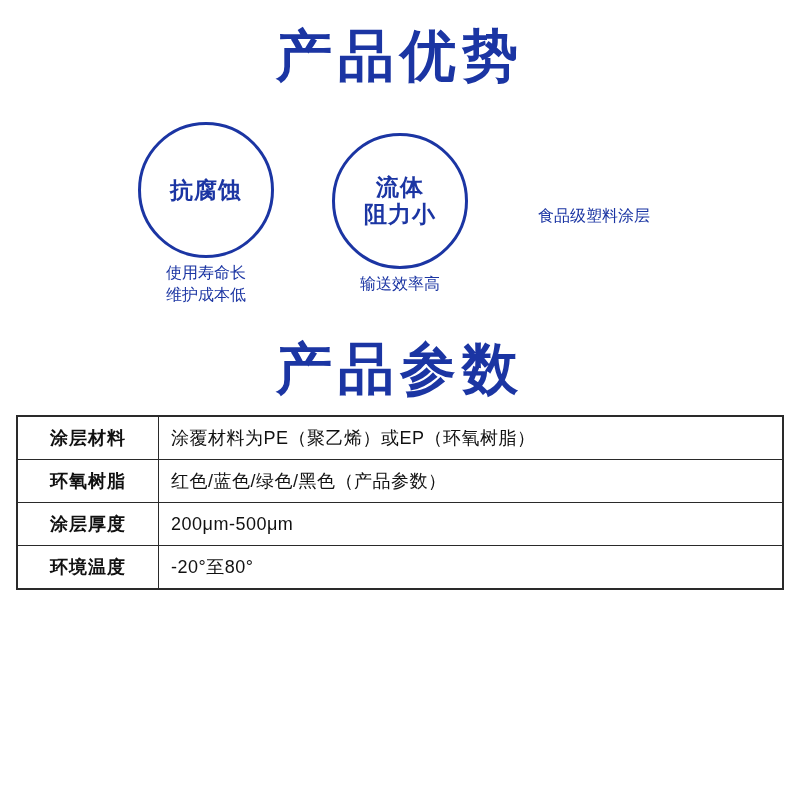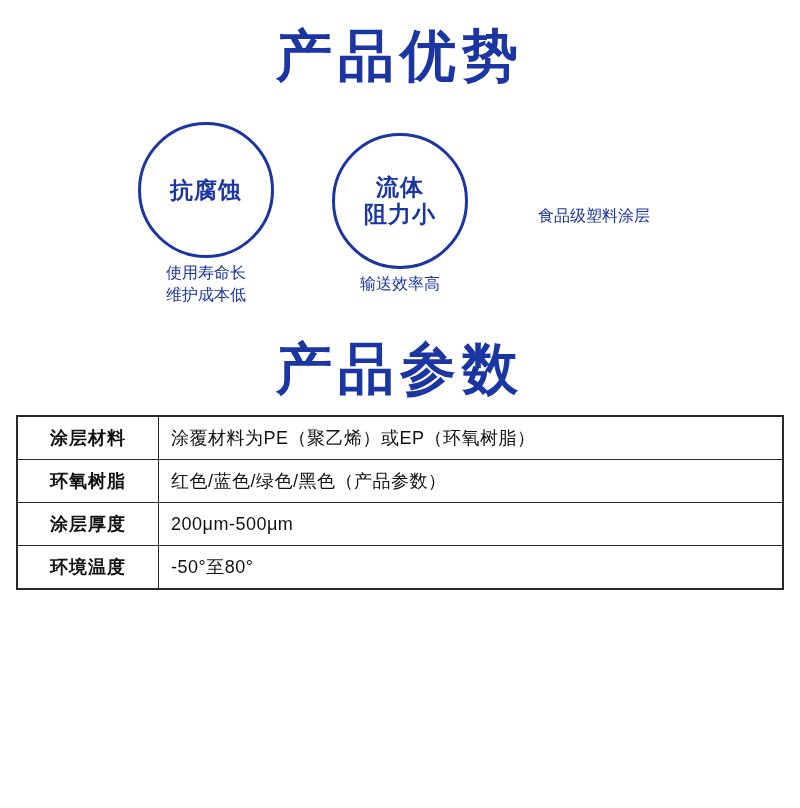--- a/index.html
+++ b/index.html
@@ -158,19 +158,19 @@
         <tr>
           <td class="label">环氧树脂</td>
           <td class="value">红色/蓝色/绿色/黑色（产品参数）</td>
         </tr>
         <tr>
           <td class="label">涂层厚度</td>
           <td class="value">200μm-500μm</td>
         </tr>
         <tr>
           <td class="label">环境温度</td>
-          <td class="value">-50°至80°</td>
+          <td class="value">-20°至80°</td>
         </tr>
       </tbody>
     </table>
   </div>
 
 </div>
 
 </body></html>

